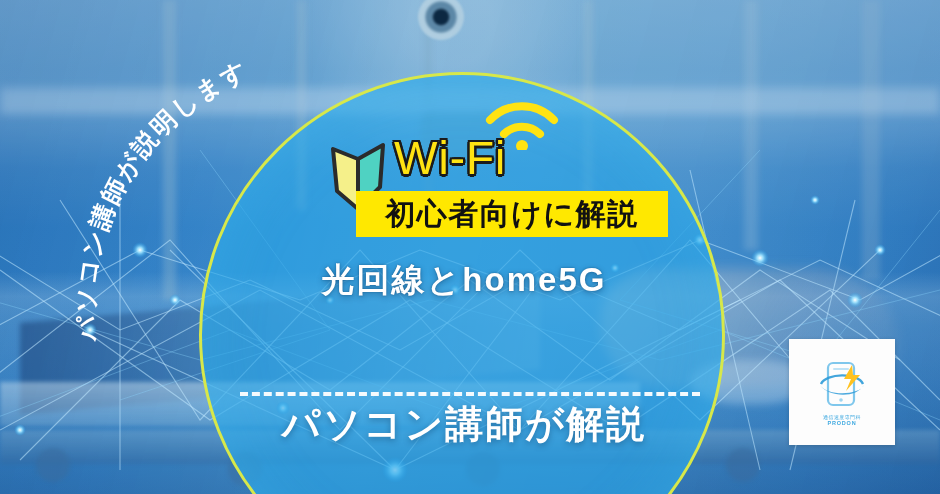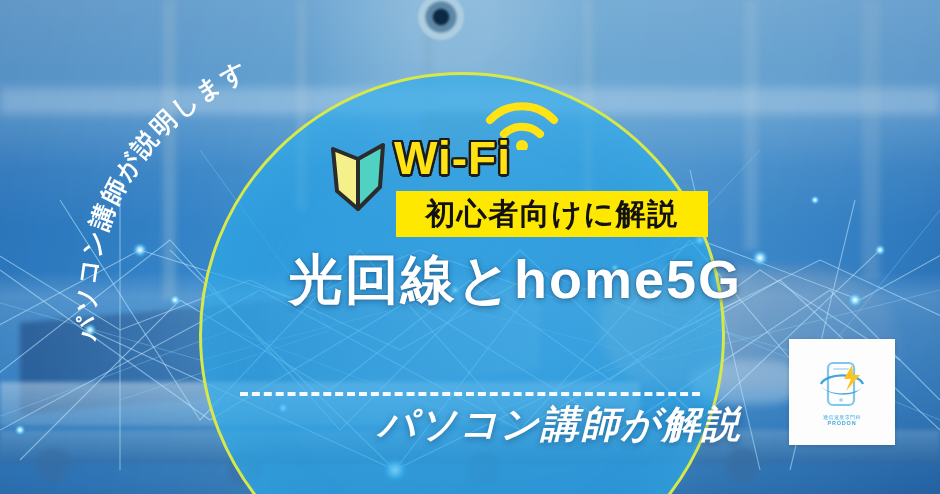--- a/index.html
+++ b/index.html
@@ -75,51 +75,50 @@
   }
 
   
   .arc{position:absolute;left:60px;top:40px;width:420px;height:340px;}
 
   
   .leaf{position:absolute;left:327px;top:139px;width:62px;height:76px;}
   .wifi-icon{position:absolute;left:484px;top:96px;width:76px;height:54px;}
   .wifi-word{
     position:absolute;left:394px;top:130px;width:180px;height:56px;
-    color:#ffe312;font-weight:700;font-size:46px;line-height:56px;letter-spacing:1px;
+    color:#ffe312;font-weight:400;font-size:46px;line-height:56px;letter-spacing:1px;
     text-shadow:
       -2.5px 0 0 #1b1b1b, 2.5px 0 0 #1b1b1b, 0 -2.5px 0 #1b1b1b, 0 2.5px 0 #1b1b1b,
       -2px -2px 0 #1b1b1b, 2px -2px 0 #1b1b1b, -2px 2px 0 #1b1b1b, 2px 2px 0 #1b1b1b;
     white-space:nowrap;
   }
   .yellow-band{
     position:absolute;left:356px;top:191px;width:312px;height:46px;background:#ffe800;
-    display:flex;align-items:center;justify-content:center;margin-left:40px;
+    display:flex;align-items:center;justify-content:center;
   }
   .yellow-band span{
     color:#111;font-weight:900;font-size:30px;letter-spacing:1.5px;white-space:nowrap;
   }
 
   
   .headline{
     position:absolute;left:186px;top:252px;width:556px;text-align:center;
     color:#ffffff;font-weight:900;
     text-shadow:0 2px 6px rgba(10,50,90,0.45), 0 0 2px rgba(10,50,90,0.5);
   }
-  .hl-line{font-size:54px;line-height:55px;letter-spacing:2px;white-space:nowrap;text-align:right;}
+  .hl-line{font-size:33px;line-height:55px;letter-spacing:2px;white-space:nowrap;}
   .hl-line.l2{letter-spacing:4px;}
   .divider{
     position:absolute;left:240px;top:392px;width:460px;height:0;
     border-top:4px dashed #ffffff;opacity:.95;
   }
   .sub{
-    position:absolute;left:186px;top:400px;width:556px;text-align:right;
+    position:absolute;left:186px;top:400px;width:556px;text-align:center;
     color:#ffffff;font-weight:900;font-size:38px;line-height:48px;letter-spacing:2px;white-space:nowrap;
     text-shadow:0 2px 6px rgba(10,50,90,0.45);
-    font-style:italic;
   }
 
   
   .logo-card{
     position:absolute;left:789px;top:339px;width:106px;height:106px;background:#fdfdfd;
     box-shadow:0 1px 4px rgba(0,0,0,0.18);
     display:flex;flex-direction:column;align-items:center;justify-content:center;
   }
   .logo-mark{width:56px;height:52px;position:relative;}
   .logo-jp{font-size:5px;color:#3fa9e0;letter-spacing:.4px;margin-top:3px;white-space:nowrap;}

